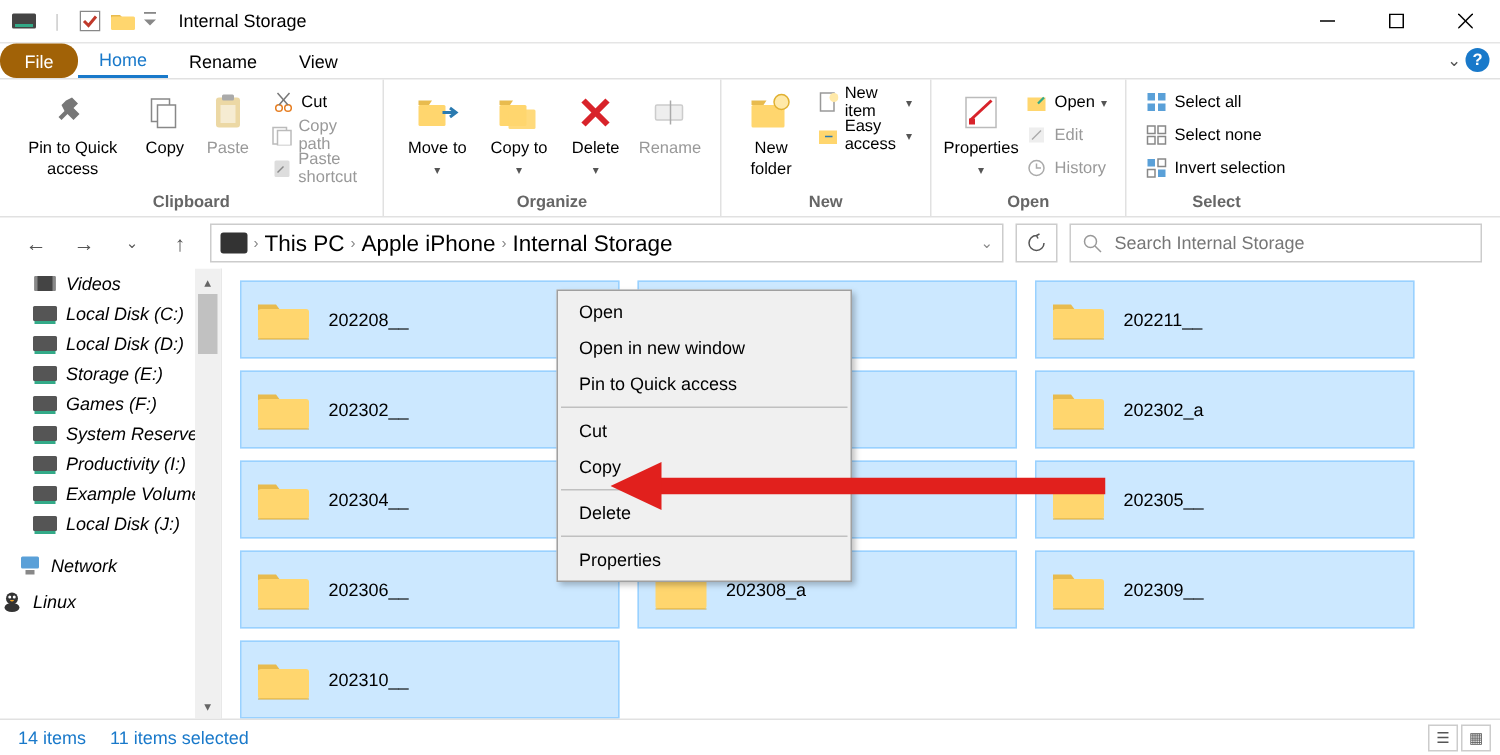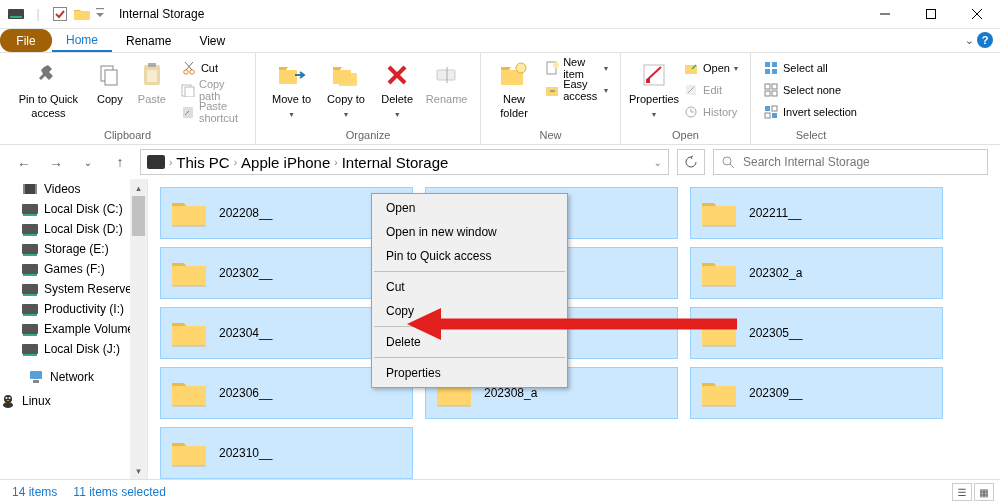--- a/index.html
+++ b/index.html
@@ -18,21 +18,21 @@
 .file-tab { background: #a16207; color: #fff; width: 52px; display: flex; align-items: center; justify-content: center; font-size: 12px; border-radius: 11px; }
 .tab { padding: 0 14px; display: flex; align-items: center; font-size: 12px; }
 .tab.active { border-bottom: 2px solid #1979ca; color: #1979ca; }
 .help-right { position: absolute; right: 7px; top: 3px; display: flex; gap: 3px; align-items: center; }
 .help-circle { width: 16px; height: 16px; border-radius: 50%; background: #1979ca; color: #fff; display: flex; align-items: center; justify-content: center; font-size: 11px; font-weight: bold; }
 
 
 .ribbon { height: 92px; background: #fff; border-bottom: 1px solid #e1e1e1; display: flex; }
 .group { border-right: 1px solid #e1e1e1; display: flex; flex-direction: column; }
 .group-body { flex: 1; display: flex; align-items: flex-start; padding: 4px 8px 0 8px; }
-.group-label { text-align: center; font-size: 11px; color: #666; padding-bottom: 3px; }
+.group-label { text-align: center; font-size: 11px; color: #666; padding-bottom: 3px; font-weight: bold; }
 .big-btn { display: flex; flex-direction: column; align-items: center; justify-content: flex-start; padding: 2px 6px; min-width: 42px; text-align: center; }
 .big-btn .icon-box { width: 32px; height: 32px; display: flex; align-items: center; justify-content: center; margin-bottom: 1px; }
 .big-btn .label { font-size: 11px; line-height: 14px; }
 .small-stack { display: flex; flex-direction: column; justify-content: flex-start; }
 .small-btn { display: flex; align-items: center; padding: 2px 4px; font-size: 11px; gap: 4px; height: 22px; }
 .small-btn .sicon { width: 16px; height: 16px; display: flex; align-items: center; justify-content: center; }
 .disabled { color: #999; }
 .dd { font-size: 8px; color: #555; }
 
 
@@ -42,22 +42,22 @@
 .addr-icon { width: 18px; height: 14px; background: #333; border-radius: 2px; position: relative; }
 .crumb { font-size: 15px; }
 .chev { color: #888; font-size: 10px; }
 .addr-spacer { flex: 1; }
 .refresh { width: 28px; height: 26px; border: 1px solid #ccc; display: flex; align-items: center; justify-content: center; }
 .search-box { width: 275px; height: 26px; border: 1px solid #ccc; display: flex; align-items: center; padding: 0 8px; color: #777; gap: 8px; font-size: 12px; }
 
 
 .content { display: flex; height: 300px; }
 .nav-pane { width: 148px; border-right: 1px solid #e8e8e8; overflow: hidden; position: relative; }
-.nav-item { display: flex; align-items: center; padding: 3px 6px 3px 22px; font-size: 12px; gap: 6px; white-space: nowrap; }
-.nav-item.net { padding-left: 28px; margin-top: 8px; }
+.nav-item { display: flex; align-items: center; padding: 3px 6px 3px 22px; font-size: 12px; gap: 6px; white-space: nowrap; font-style: italic; }
+.nav-item.net { padding-left: 12px; margin-top: 8px; }
 .nav-item.linux { padding-left: 0; margin-top: 4px; }
 .nicon { width: 16px; height: 14px; display: flex; align-items: center; justify-content: center; }
 .drive { width: 16px; height: 10px; background: #555; border-radius: 1px; position: relative; }
 .drive::after { content:""; position:absolute; bottom:-2px; left:1px; right:1px; height:2px; background:#3a8; }
 .nav-scroll { position: absolute; right: 0; top:0; bottom:0; width: 17px; background: #f0f0f0; }
 .nav-scroll .up, .nav-scroll .dn { height:17px; display:flex; align-items:center; justify-content:center; font-size:9px; color:#666; }
 .nav-scroll .thumb { position:absolute; top:17px; left:2px; right:2px; height:40px; background:#c1c1c1; }
 
 .folder-area { flex: 1; padding: 8px 12px; display: grid; grid-template-columns: repeat(3, 253px); grid-auto-rows: 52px; gap: 8px 12px; align-content: start; }
 .folder-tile { background: #cce8ff; border: 1px solid #99d1ff; display: flex; align-items: center; padding: 0 8px; gap: 10px; position: relative; }

